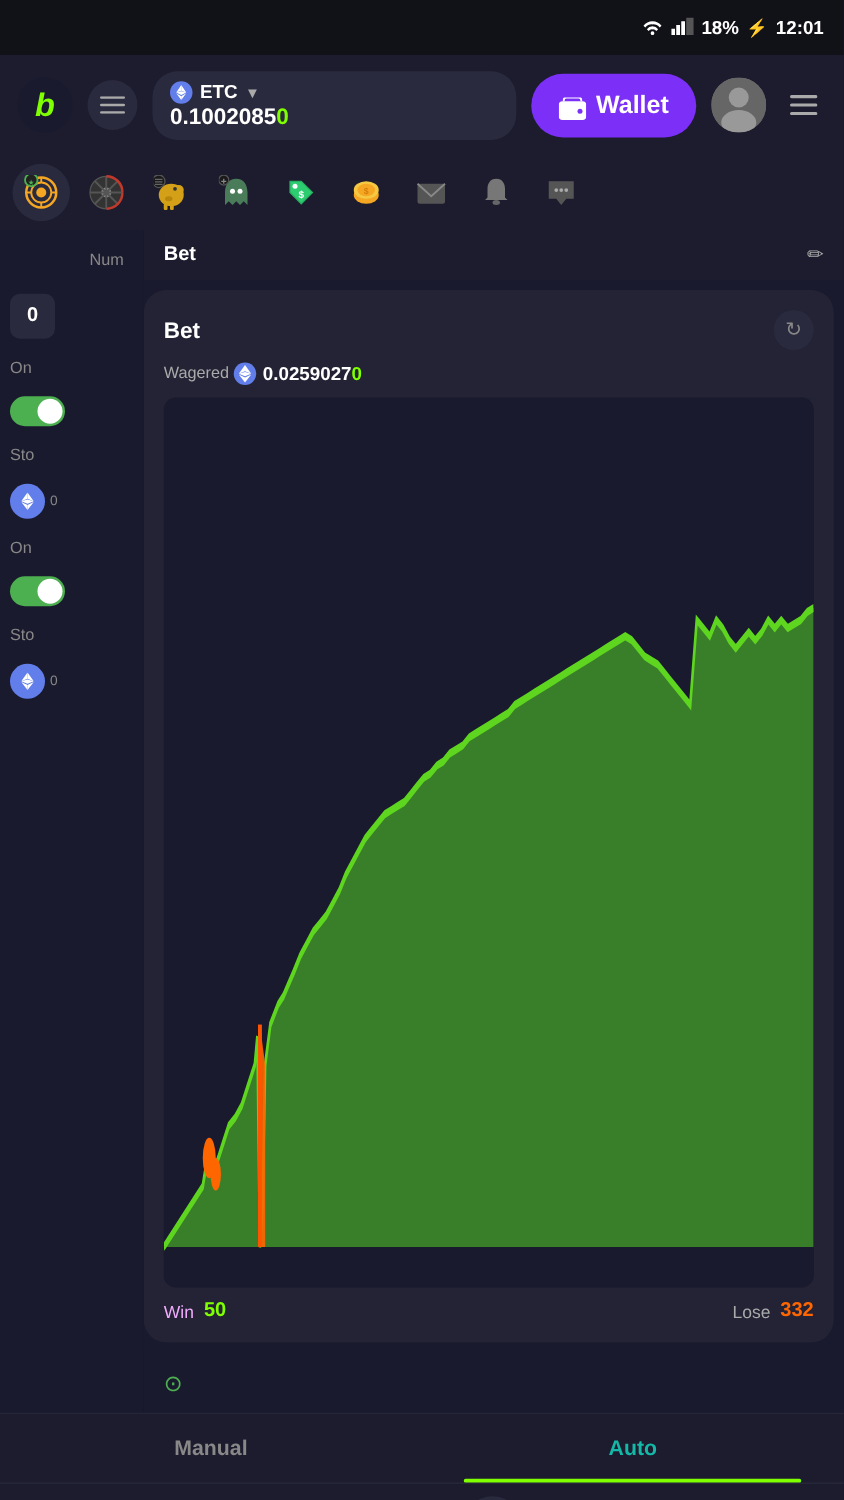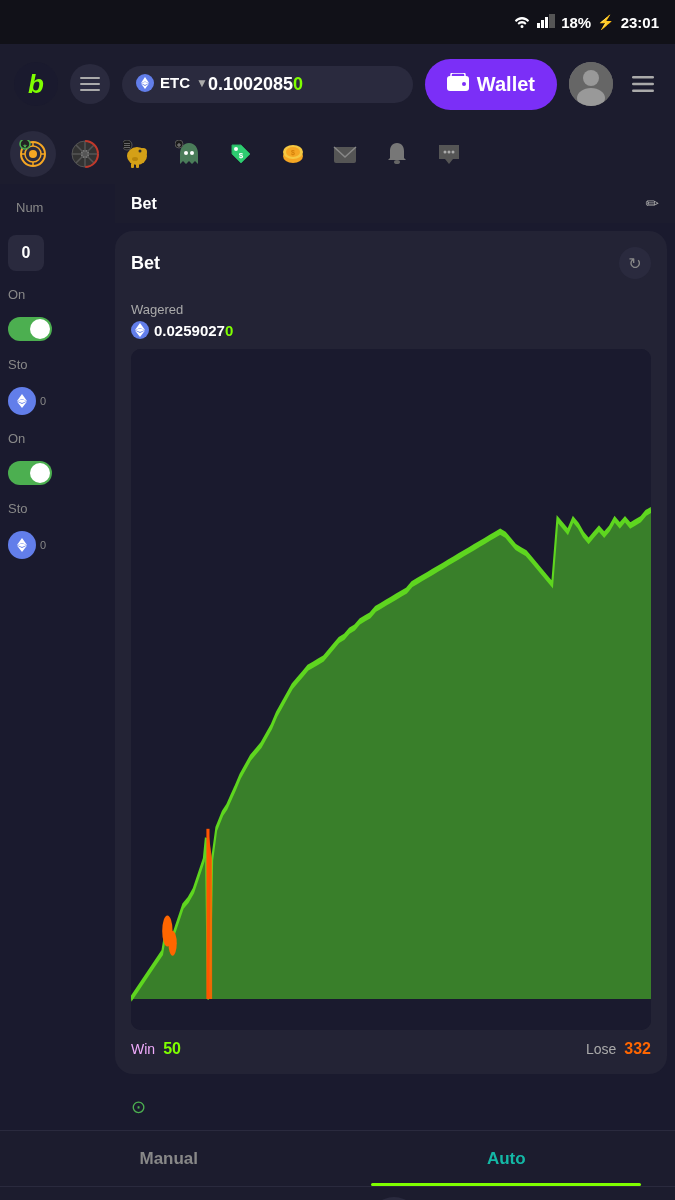--- a/index.html
+++ b/index.html
@@ -70,20 +70,21 @@
       align-items: center;
       justify-content: center;
       cursor: pointer;
       flex-shrink: 0;
     }
     .etc-balance {
       background: #2a2a3e;
       border-radius: 20px;
       padding: 8px 14px;
       display: flex;
+      flex-direction: column;
       align-items: flex-start;
       flex: 1;
     }
     .etc-row {
       display: flex;
       align-items: center;
       gap: 6px;
     }
     .etc-icon {
       width: 18px;
@@ -109,21 +110,21 @@
       font-weight: 700;
     }
     .etc-amount span {
       color: #7fff00;
     }
     .wallet-btn {
       background: #7b2ff7;
       border-radius: 30px;
       padding: 14px 22px;
       display: flex;
-      align-items: flex-start;
+      align-items: flex-end;
       gap: 8px;
       cursor: pointer;
       flex-shrink: 0;
     }
     .wallet-label {
       color: #ffffff;
       font-size: 20px;
       font-weight: 700;
     }
     .avatar {
@@ -287,21 +288,21 @@
       justify-content: center;
       cursor: pointer;
       color: #888;
       font-size: 16px;
     }
     .stats-row {
       display: flex;
       justify-content: space-between;
       align-items: flex-start;
     }
-    .stat-block { display: flex; flex-direction: column; gap: 4px; margin-top: 13px; }
+    .stat-block { display: flex; flex-direction: row; gap: 4px; }
     .stat-label { color: #aaaaaa; font-size: 13px; }
     .stat-value {
       display: flex;
       align-items: center;
       gap: 5px;
     }
     .stat-coin {
       width: 18px;
       height: 18px;
       background: #627eea;
@@ -443,20 +444,21 @@
       font-size: 16px;
       cursor: pointer;
     }
 
     
     .num-row {
       display: flex;
       align-items: center;
       padding: 6px 8px;
       gap: 8px;
+      justify-content: flex-end;
     }
   </style>
 </head>
 <body>
 
 <div class="status-bar">
   <div class="status-icons">
     <span style="color:#fff;font-size:14px;">
       <svg width="18" height="14" viewBox="0 0 18 14" fill="white">
         <path d="M9 11a1.5 1.5 0 1 1 0 3 1.5 1.5 0 0 1 0-3zm0-4a5.5 5.5 0 0 1 4.5 2.35l-1.4 1.4A3.5 3.5 0 0 0 9 9.5a3.5 3.5 0 0 0-3.1 1.25L4.5 9.35A5.5 5.5 0 0 1 9 7zm0-4a9 9 0 0 1 7.2 3.6L14.8 8A7 7 0 0 0 9 5.5 7 7 0 0 0 3.2 8L1.8 6.6A9 9 0 0 1 9 3z"></path>
@@ -466,21 +468,21 @@
       <svg width="18" height="14" viewBox="0 0 18 14" fill="white">
         <rect x="0" y="9" width="3" height="5"></rect>
         <rect x="4" y="6" width="3" height="8"></rect>
         <rect x="8" y="3" width="3" height="11"></rect>
         <rect x="12" y="0" width="3" height="14" fill="#555"></rect>
         <rect x="15" y="0" width="3" height="14" fill="#555"></rect>
       </svg>
     </span>
     <span class="status-text">18%</span>
     <span style="color:#fff;font-size:14px;">⚡</span>
-    <span class="status-text">23:01</span>
+    <span class="status-text">12:01</span>
   </div>
 </div>
 
 <div class="header">
   <div class="logo-circle">
     <span class="logo-b">b</span>
   </div>
   <div class="menu-btn">
     <svg width="20" height="14" viewBox="0 0 20 14" fill="#aaa">
       <rect x="0" y="0" width="20" height="2" rx="1"></rect>

